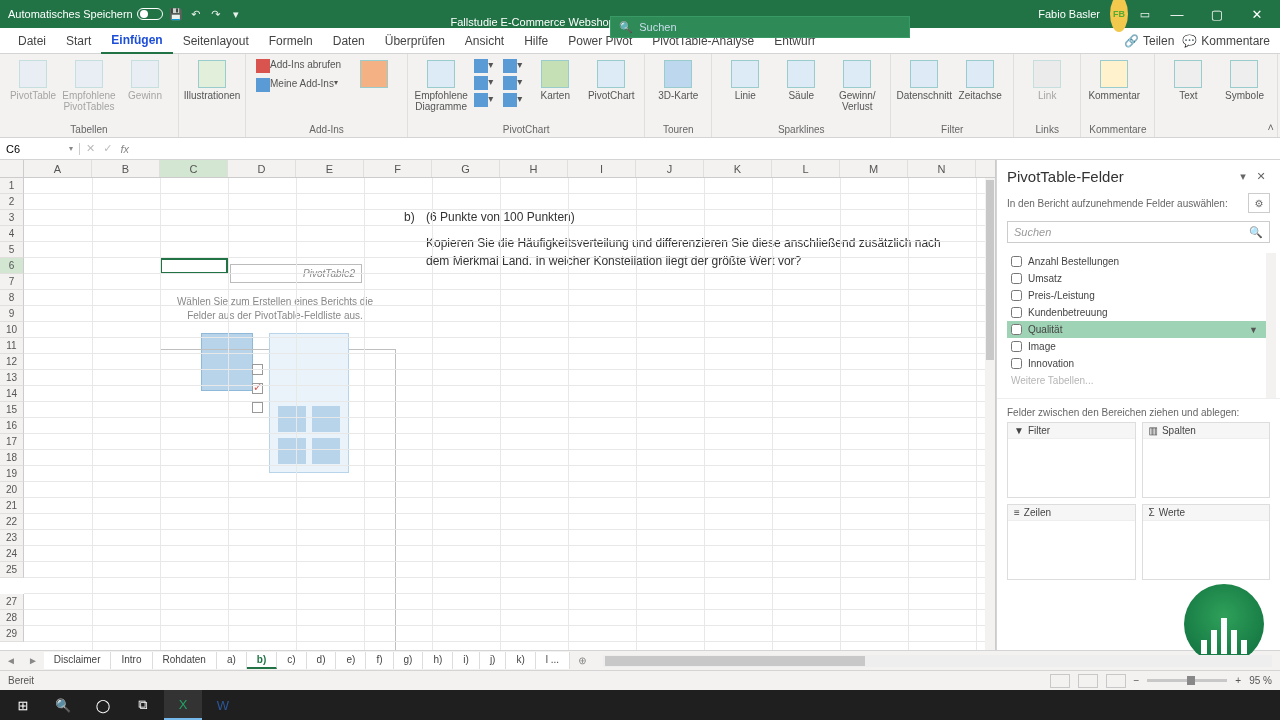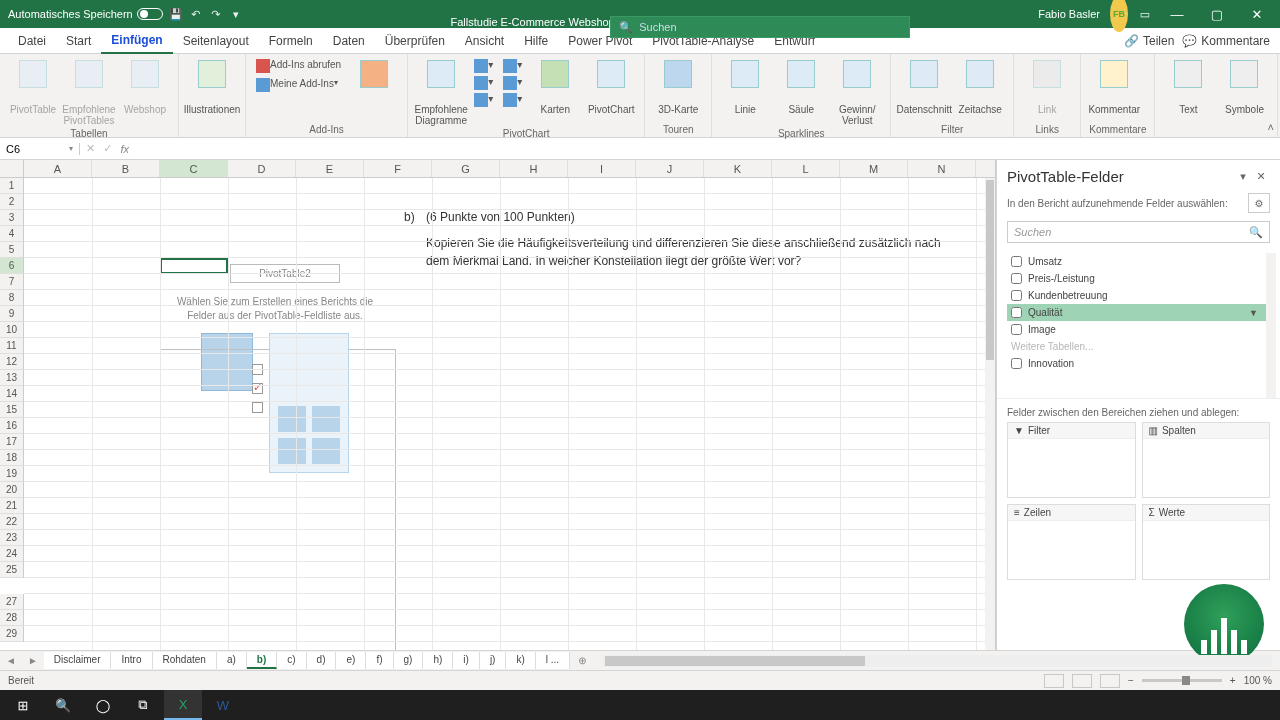--- a/index.html
+++ b/index.html
@@ -24,21 +24,21 @@
 .ribbontabs .tab { padding: 5px 10px; cursor: pointer; }
 .ribbontabs .tab.active { background: #fff; border-bottom: 2px solid #217346; color: #1d4ed8; font-weight: 600; }
 .ribbontabs .rightbar { margin-left: auto; display: flex; align-items: center; gap: 8px; padding-right: 10px; }
 .ribbontabs .rightbtn { display: flex; align-items: center; gap: 4px; color: #444; font-size: 12px; }
 
 
 .ribbon { height: 84px; background: #f3f2f1; border-bottom: 1px solid #d4d4d4; display: flex; font-size: 10px; color: #555; position: relative; }
 .ribbon .group { border-right: 1px solid #e1dfdd; padding: 4px 8px 2px; display: flex; flex-direction: column; }
 .ribbon .group .items { flex: 1; display: flex; align-items: flex-start; gap: 6px; }
 .ribbon .group .glabel { text-align: center; font-size: 10px; color: #666; padding-top: 2px; }
-.ribbon .bigbtn { display: flex; flex-direction: column; align-items: center; justify-content: flex-start; width: 50px; text-align: center; gap: 16px; padding-top: 2px; }
+.ribbon .bigbtn { display: flex; flex-direction: column; align-items: center; justify-content: flex-start; width: 50px; text-align: center; gap: 2px; padding-top: 2px; }
 .ribbon .bigbtn.disabled { opacity: .5; }
 .ribbon .icon32 { width: 28px; height: 28px; background: #deebf7; border: 1px solid #9cc; }
 .ribbon .smallrow { display: flex; flex-direction: column; gap: 3px; font-size: 10px; }
 .ribbon .smallbtn { display: flex; align-items: flex-start; gap: 0; padding: 1px 2px; }
 .ribbon .smicon { width: 14px; height: 14px; background: #e8a33d; }
 .ribbon .collapse { position: absolute; right: 6px; bottom: 4px; font-size: 11px; color: #666; }
 
 
 .fbar { height: 22px; border-bottom: 1px solid #d4d4d4; display: flex; align-items: center; font-size: 11px; }
 .fbar .namebox { width: 80px; border-right: 1px solid #ccc; padding: 0 6px; display: flex; align-items: center; justify-content: space-between; }
@@ -57,21 +57,21 @@
 .rowh.sel { background: #d2e6d2; }
 .cellarea { position: absolute; left: 24px; top: 0; right: 0; bottom: 0; }
 .gridlines-v { position: absolute; top: 0; bottom: 0; border-right: 1px solid #e8e8e8; }
 .gridlines-h { position: absolute; left: 0; right: 0; border-bottom: 1px solid #e8e8e8; height: 16px; }
 .selcell { position: absolute; border: 2px solid #217346; background: #fff; }
 .scroll-v { position: absolute; right: 0; top: 18px; bottom: 0; width: 10px; background: #f3f2f1; }
 .scroll-v .thumb { position: absolute; left: 1px; right: 1px; top: 2px; height: 180px; background: #c8c8c8; }
 
 
 .pivot-placeholder { position: absolute; left: 136px; top: 86px; width: 230px; font-size: 10px; color: #888; text-align: center; }
-.pivot-placeholder .ptitle { border: 1px solid #bbb; padding: 3px 6px; width: 110px; margin-left: 70px; text-align: center; color: #888; }
+.pivot-placeholder .ptitle { border: 1px solid #bbb; padding: 3px 6px; width: 132px; margin-left: 70px; text-align: right; color: #888; font-style: italic; }
 .pivot-placeholder .pmsg { padding: 12px 6px 10px; line-height: 1.4; }
 .pivot-placeholder .pimg { height: 150px; display: flex; gap: 16px; justify-content: center; align-items: flex-start; }
 .pivot-placeholder .pblue1 { width: 52px; height: 58px; background: #b8d4ea; border: 1px solid #8fb8d9; }
 .pivot-placeholder .pblue2 { width: 80px; height: 140px; background: #eaf2fa; border: 1px solid #b8d4ea; position: relative; }
 .pivot-placeholder .pblue2::after { content:""; position:absolute; bottom: 6px; left: 8px; right: 8px; height: 60px; background: linear-gradient(#b8d4ea,#b8d4ea) 0 0/28px 26px no-repeat, linear-gradient(#b8d4ea,#b8d4ea) 34px 0/28px 26px no-repeat, linear-gradient(#b8d4ea,#b8d4ea) 0 32px/28px 26px no-repeat, linear-gradient(#b8d4ea,#b8d4ea) 34px 32px/28px 26px no-repeat; }
 .pivot-placeholder .checks { position:absolute; left: -18px; top: 30px; display:flex; flex-direction:column; gap:8px; }
 .pivot-placeholder .checks span { width:11px; height:11px; border:1px solid #999; background:#fff; position: relative; }
 .pivot-placeholder .checks span.checked::after { content:"✓"; position:absolute; top:-3px; left:0; color:#d9534f; font-size:11px; }
 .pivot-placeholder .outline { position:absolute; left:0; top: 85px; right: -6px; bottom: -265px; border: 1px solid #bfbfbf; pointer-events:none; }
 
@@ -187,21 +187,21 @@
       <div class="bigbtn disabled">
           <div class="icon32"></div>
           <span>PivotTable</span>
         </div>
       <div class="bigbtn disabled">
           <div class="icon32"></div>
           <span>Empfohlene PivotTables</span>
         </div>
       <div class="bigbtn disabled">
           <div class="icon32"></div>
-          <span>Webshop</span>
+          <span>Gewinn</span>
         </div>
     </div>
     <div class="glabel">Tabellen</div>
   </div>
   <div class="group">
     <div class="items">
       <div class="bigbtn">
           <div class="icon32" style="background:#e2efda"></div>
           <span>Illustrationen</span>
         </div>
@@ -471,44 +471,48 @@
       <span>In den Bericht aufzunehmende Felder auswählen:</span>
       <span class="gear">⚙</span>
     </div>
     <div class="tpsearch">
       <span>Suchen</span>
         <span class="mag">🔍</span>
     </div>
     <div class="fieldlist" id="fieldlist">
         <div class="fld">
           <input type="checkbox" style="">
+          <span>Anzahl Bestellungen</span>
+        </div>
+        <div class="fld">
+          <input type="checkbox" style="">
           <span>Umsatz</span>
         </div>
         <div class="fld">
           <input type="checkbox" style="">
           <span>Preis-/Leistung</span>
         </div>
         <div class="fld">
           <input type="checkbox" style="">
           <span>Kundenbetreuung</span>
         </div>
         <div class="fld hover">
           <input type="checkbox" style="">
           <span>Qualität</span>
           <span class="dd">▼</span>
         </div>
         <div class="fld">
           <input type="checkbox" style="">
           <span>Image</span>
         </div>
+        <div class="fld">
+          <input type="checkbox" style="">
+          <span>Innovation</span>
+        </div>
         <div class="fld" style="opacity: 0.4;">Weitere Tabellen...</div>
-        <div class="fld">
-          <input type="checkbox" style="">
-          <span>Innovation</span>
-        </div>
       </div>
     <div class="areahint">Felder zwischen den Bereichen ziehen und ablegen:</div>
     <div class="areas">
       <div class="area">
           <div class="ahead">
             <span>▼</span>
             <span>Filter</span>
           </div>
         </div>
       <div class="area">
@@ -570,21 +574,21 @@
 
 <div class="statusbar">
   <span>Bereit</span>
   <div class="right">
     <span class="viewbtn"></span>
     <span class="viewbtn"></span>
     <span class="viewbtn"></span>
     <span>−</span>
     <div class="zoomslider"></div>
     <span>+</span>
-    <span>100 %</span>
+    <span>95 %</span>
   </div>
 </div>
 
 <div class="taskbar">
   <div class="tbtn">⊞</div>
   <div class="tbtn">🔍</div>
   <div class="tbtn">◯</div>
   <div class="tbtn">⧉</div>
   <div class="tbtn active" style="color:#21a366">X</div>
   <div class="tbtn" style="color:#2b579a">W</div>

